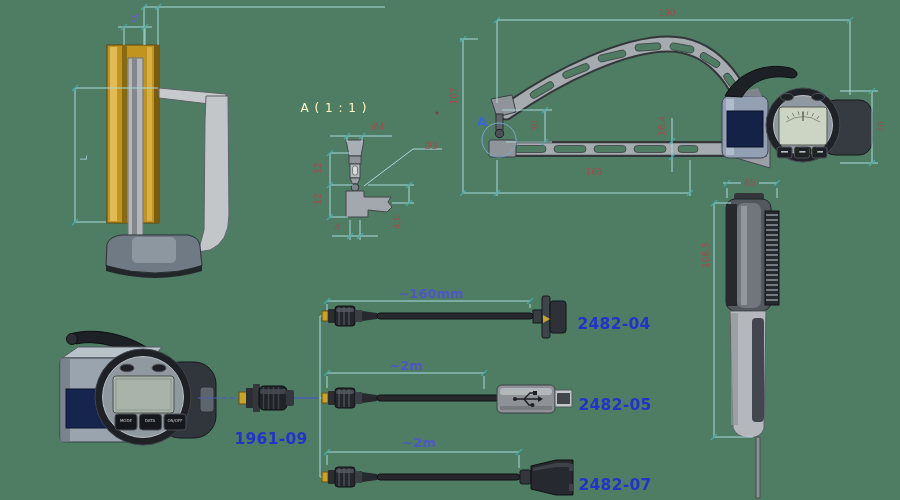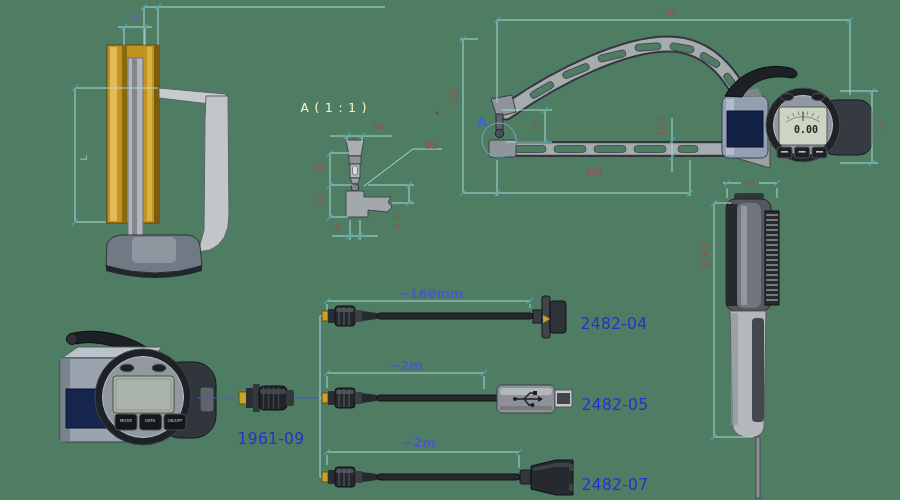--- a/index.html
+++ b/index.html
@@ -4,25 +4,25 @@
 <style>
   html,body{margin:0;padding:0;}
   .stage{position:relative;width:900px;height:500px;background:#4e7d64;overflow:hidden;
          font-family:"DejaVu Sans",sans-serif;}
   .stage svg{position:absolute;left:0;top:0;}
   .lbl{position:absolute;white-space:nowrap;transform:translate(-50%,-50%);line-height:1;}
   .rot{transform:translate(-50%,-50%) rotate(-90deg);}
   .dim{color:#9a4f4f;font-size:9px;}
   .title{color:#fef9c3;font-size:12px;letter-spacing:1px;}
   .blue-len{color:#4d58c4;font-size:13px;font-weight:bold;}
-  .part{color:#2233cc;font-size:15.5px;font-weight:normal;letter-spacing:.3px;}
+  .part{color:#2233cc;font-size:15.5px;font-weight:bold;letter-spacing:.3px;}
   .callout{color:#3a66d8;font-size:13px;font-weight:bold;}
   .dlabel{color:#6b5fd8;font-size:10px;font-style:italic;}
   .llabel{color:#a8d8d8;font-size:9px;}
-  .lcd-txt{color:#222a22;font-size:10px;font-weight:bold;font-family:"DejaVu Sans Mono",monospace;}
+  .lcd-txt{color:#222a22;font-size:10px;font-weight:bold;font-family:"DejaVu Sans Mono",monospace;margin-top:22px;}
   .btn-txt{color:#c8cdd2;font-size:4px;}
   .dimline{stroke:#a9dada;stroke-width:1;fill:none;}
   .tick{stroke:#46a8a8;stroke-width:1.3;fill:none;}
   .bluewire{stroke:#4a5abf;stroke-width:1.2;fill:none;}
   .slot{fill:#4e7d64;stroke:#3c4044;stroke-width:.8;}
 </style>
 </head>
 <body>
 
 <div class="stage">

